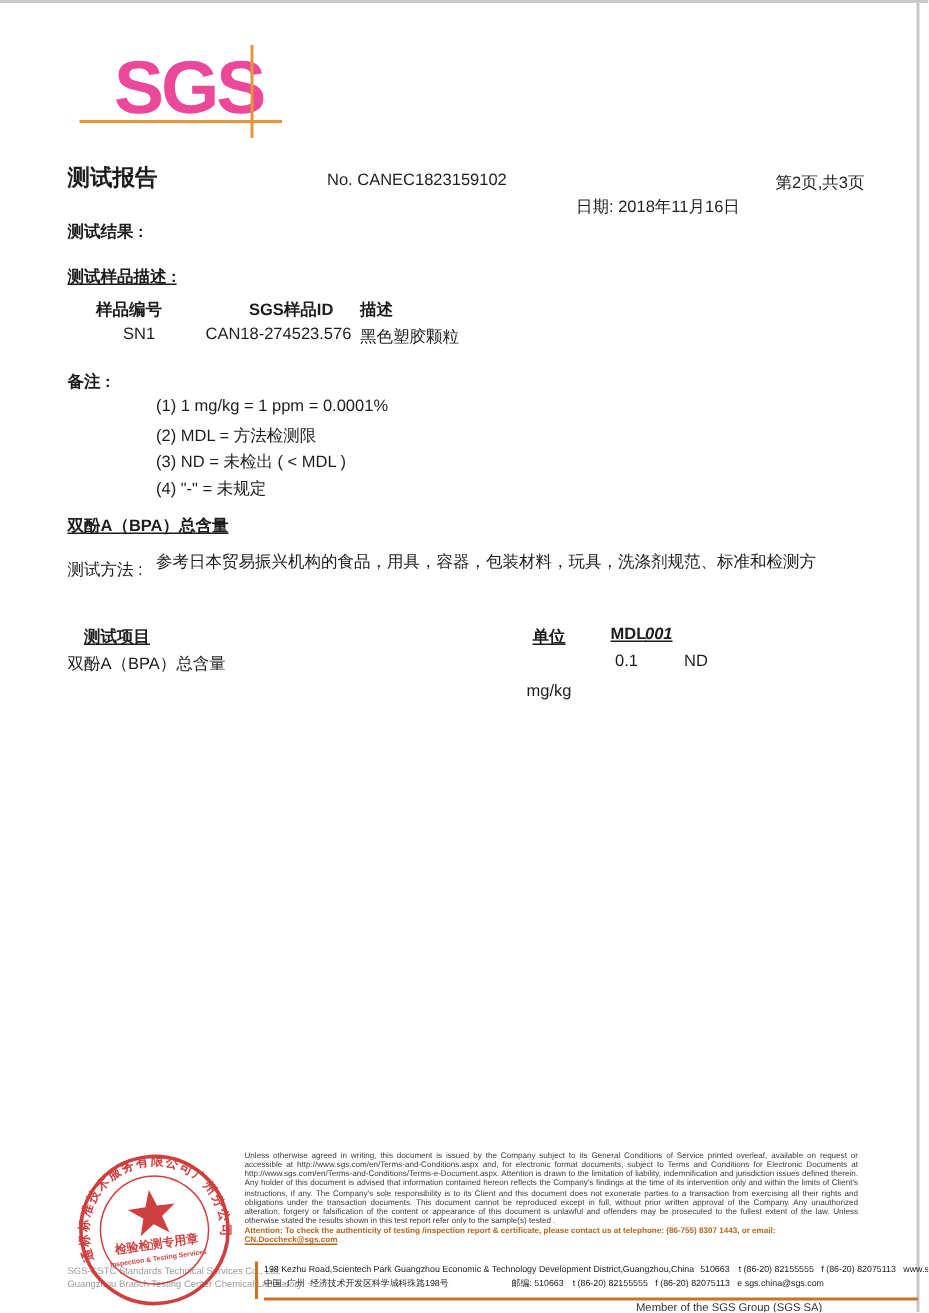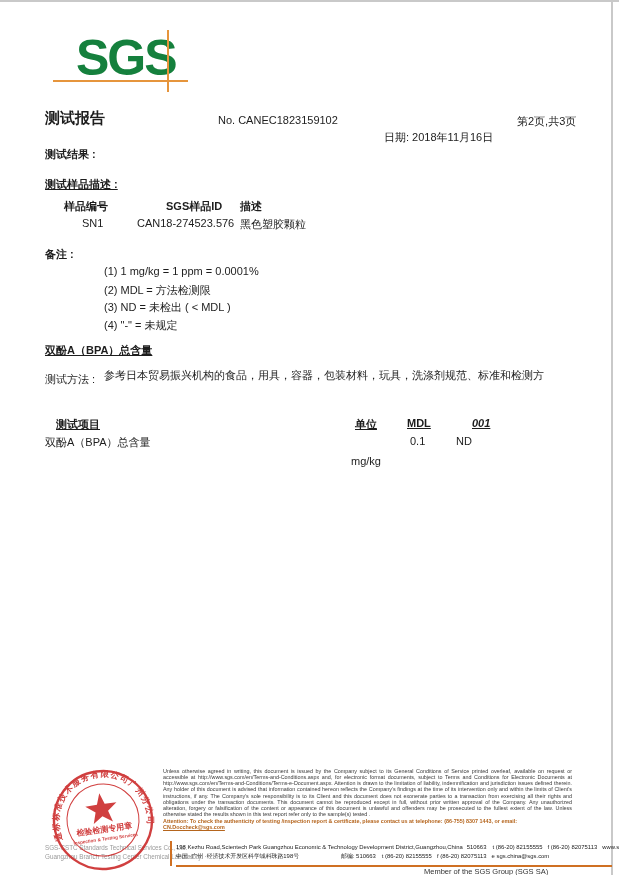--- a/index.html
+++ b/index.html
@@ -11,21 +11,21 @@
     background: #ffffff;
     overflow: hidden;
     color: #1d1d1d;
   }
   .abs { position: absolute; }
   .scan-edge { background: #c9c9c9; }
   
   .sgs-logo-text {
     font-family: "Liberation Sans", sans-serif;
     font-weight: 700; font-size: 50px; line-height: 1;
-    color: #15803d; letter-spacing: -2px;
+    color: #ec4899; letter-spacing: -2px;
   }
   .logo-hline { background: #e6953c; }
   .logo-vline { background: #e6953c; }
   
   .doc-title { font-size: 15px; font-weight: 700; }
   .hdr-txt { font-size: 11px; }
   
   .t { font-size: 11px; }
   .b { font-weight: 700; }
   .u { text-decoration: underline; }
@@ -81,21 +81,21 @@
   <div class="abs t" style="left:104px; top:300px;">(3) ND = 未检出 ( &lt; MDL )</div>
   <div class="abs t" style="left:104px; top:318px;">(4) "-" = 未规定</div>
 
   <div class="abs t b u" style="left:45px; top:343px;">双酚A（BPA）总含量</div>
   <div class="abs t" style="left:45px; top:372px;">测试方法 :</div>
   <div class="abs method-line" style="left:104px; top:366px; width:470px;">参考日本贸易振兴机构的食品，用具，容器，包装材料，玩具，洗涤剂规范、标准和检测方</div>
 
   <div class="abs t b u" style="left:56px; top:417px;">测试项目</div>
   <div class="abs t b u" style="left:355px; top:417px;">单位</div>
   <div class="abs t b u" style="left:407px; top:417px;">MDL</div>
-  <div class="abs t b u i" style="left:472px; top:417px;">001</div>
+  <div class="abs t b u i" style="left:430px; top:417px;">001</div>
   <div class="abs t" style="left:45px; top:435px;">双酚A（BPA）总含量</div>
   <div class="abs t" style="left:351px; top:435px;margin-top:20px;">mg/kg</div>
   <div class="abs t" style="left:410px; top:435px;">0.1</div>
   <div class="abs t" style="left:456px; top:435px;">ND</div>
 
   <div class="abs" style="left:163px; top:768px; width:409px;">
     <div class="foot-legal">Unless otherwise agreed in writing, this document is issued by the Company subject to its General Conditions of Service printed overleaf, available on request or accessible at http://www.sgs.com/en/Terms-and-Conditions.aspx and, for electronic format documents, subject to Terms and Conditions for Electronic Documents at http://www.sgs.com/en/Terms-and-Conditions/Terms-e-Document.aspx. Attention is drawn to the limitation of liability, indemnification and jurisdiction issues defined therein. Any holder of this document is advised that information contained hereon reflects the Company's findings at the time of its intervention only and within the limits of Client's instructions, if any. The Company's sole responsibility is to its Client and this document does not exonerate parties to a transaction from exercising all their rights and obligations under the transaction documents. This document cannot be reproduced except in full, without prior written approval of the Company. Any unauthorized alteration, forgery or falsification of the content or appearance of this document is unlawful and offenders may be prosecuted to the fullest extent of the law. Unless otherwise stated the results shown in this test report refer only to the sample(s) tested .</div>
     <div class="foot-attn"><span>Attention: To check the authenticity of testing /inspection report &amp; certificate, please contact us at telephone: (86-755) 8307 1443, or email: </span><span class="em">CN.Doccheck@sgs.com</span></div>
   </div>
 

